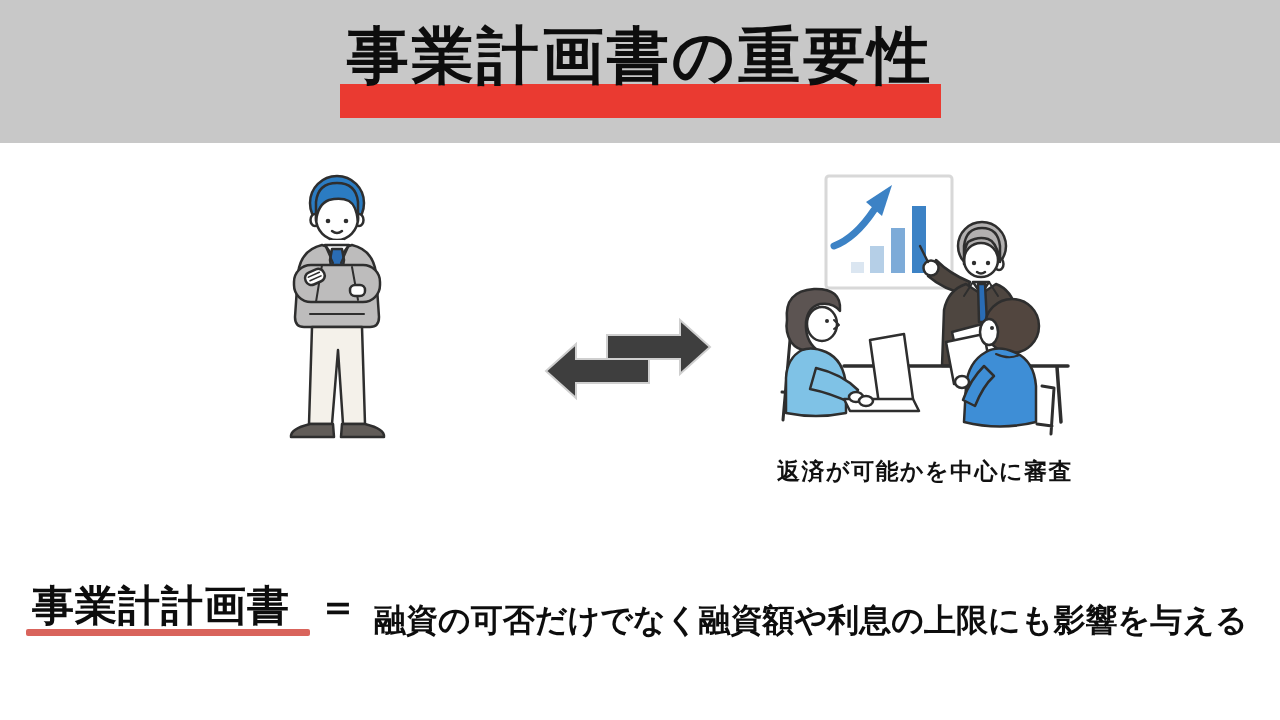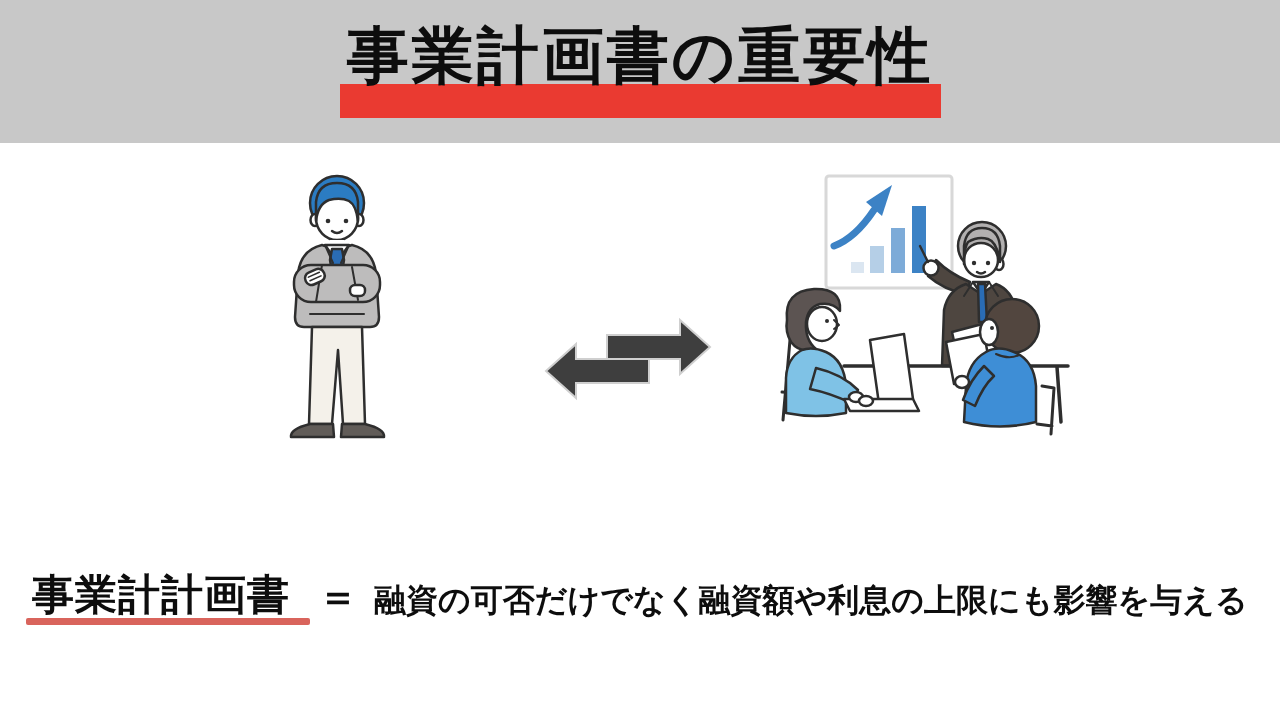--- a/index.html
+++ b/index.html
@@ -17,21 +17,21 @@
 
   .header-band{position:absolute;left:0;top:0;width:1280px;height:143px;background:var(--header-bg,#c8c8c8);}
   .title-accent{position:absolute;left:340px;top:84px;width:601px;height:34px;background:var(--title-accent,#ea3a31);}
   .slide-title{position:absolute;left:0;top:22px;width:1280px;text-align:center;
     font-size:62px;font-weight:900;letter-spacing:3px;color:var(--ink);line-height:1.1;z-index:2;}
 
   .caption{position:absolute;font-weight:bold;font-size:23px;color:#111;text-align:center;letter-spacing:1px;}
   .caption-left{left:130px;top:474px;width:480px;}
   .caption-right{left:735px;top:456px;width:380px;letter-spacing:1.5px;}
 
-  .footer-row{position:absolute;left:32px;top:564px;display:flex;align-items:flex-end;height:52px;}
+  .footer-row{position:absolute;left:32px;top:580px;display:flex;align-items:center;height:52px;}
   .footer-term{position:relative;font-size:42px;font-weight:900;letter-spacing:1px;line-height:1;}
   .footer-term .underline{position:absolute;left:-6px;right:-20px;bottom:-9px;height:7px;background:var(--term-underline,#d9645c);border-radius:2px;}
   .footer-equals{font-size:40px;font-weight:900;margin:0 16px 0 28px;line-height:1;}
   .footer-statement{font-size:32px;font-weight:bold;letter-spacing:0;line-height:1;white-space:nowrap;margin-top:28px;}
 </style>
 </head>
 <body>
 
 <div class="slide">
 
@@ -136,20 +136,21 @@
         <path d="M230,182 Q212,192 210,216 L208,252 Q244,261 280,252 L280,216 Q278,190 258,182 Q242,175 230,182 Z" fill="#3e8ed6"></path>
         <path d="M228,196 Q214,210 207,230 L219,236 Q227,216 238,206 Z" fill="#3e8ed6"></path>
         <ellipse cx="206" cy="212" rx="7" ry="6" fill="#ffffff"></ellipse>
         <path d="M240,184 Q253,190 263,185" fill="none" stroke-width="2"></path>
       </g>
 
       <path d="M286,216 L298,218 L295,264 M281,254 L296,256" fill="none" stroke-width="3"></path>
     </g>
   </svg>
 
+  <div class="caption caption-right">返済が可能かを中心に審査</div>
 
   <div class="footer-row">
     <span class="footer-term">
       <span>事業計計画書</span>
       <span class="underline"></span>
     </span>
     <span class="footer-equals">＝</span>
     <span class="footer-statement">融資の可否だけでなく融資額や利息の上限にも影響を与える</span>
   </div>
 

